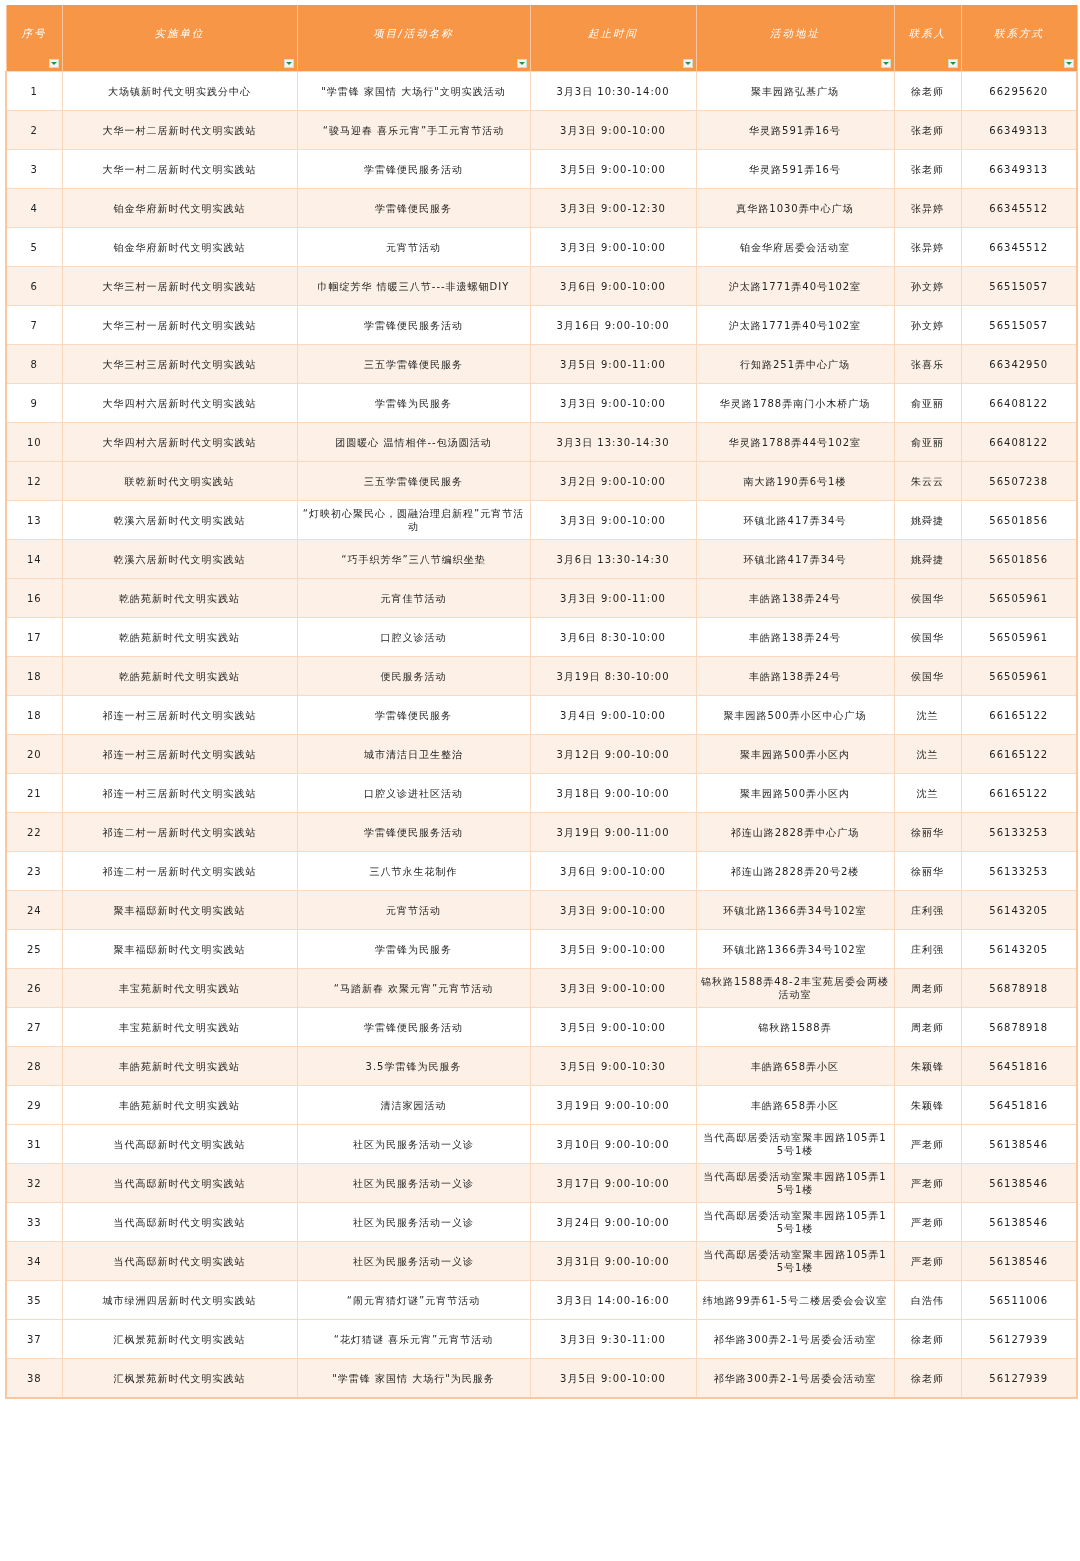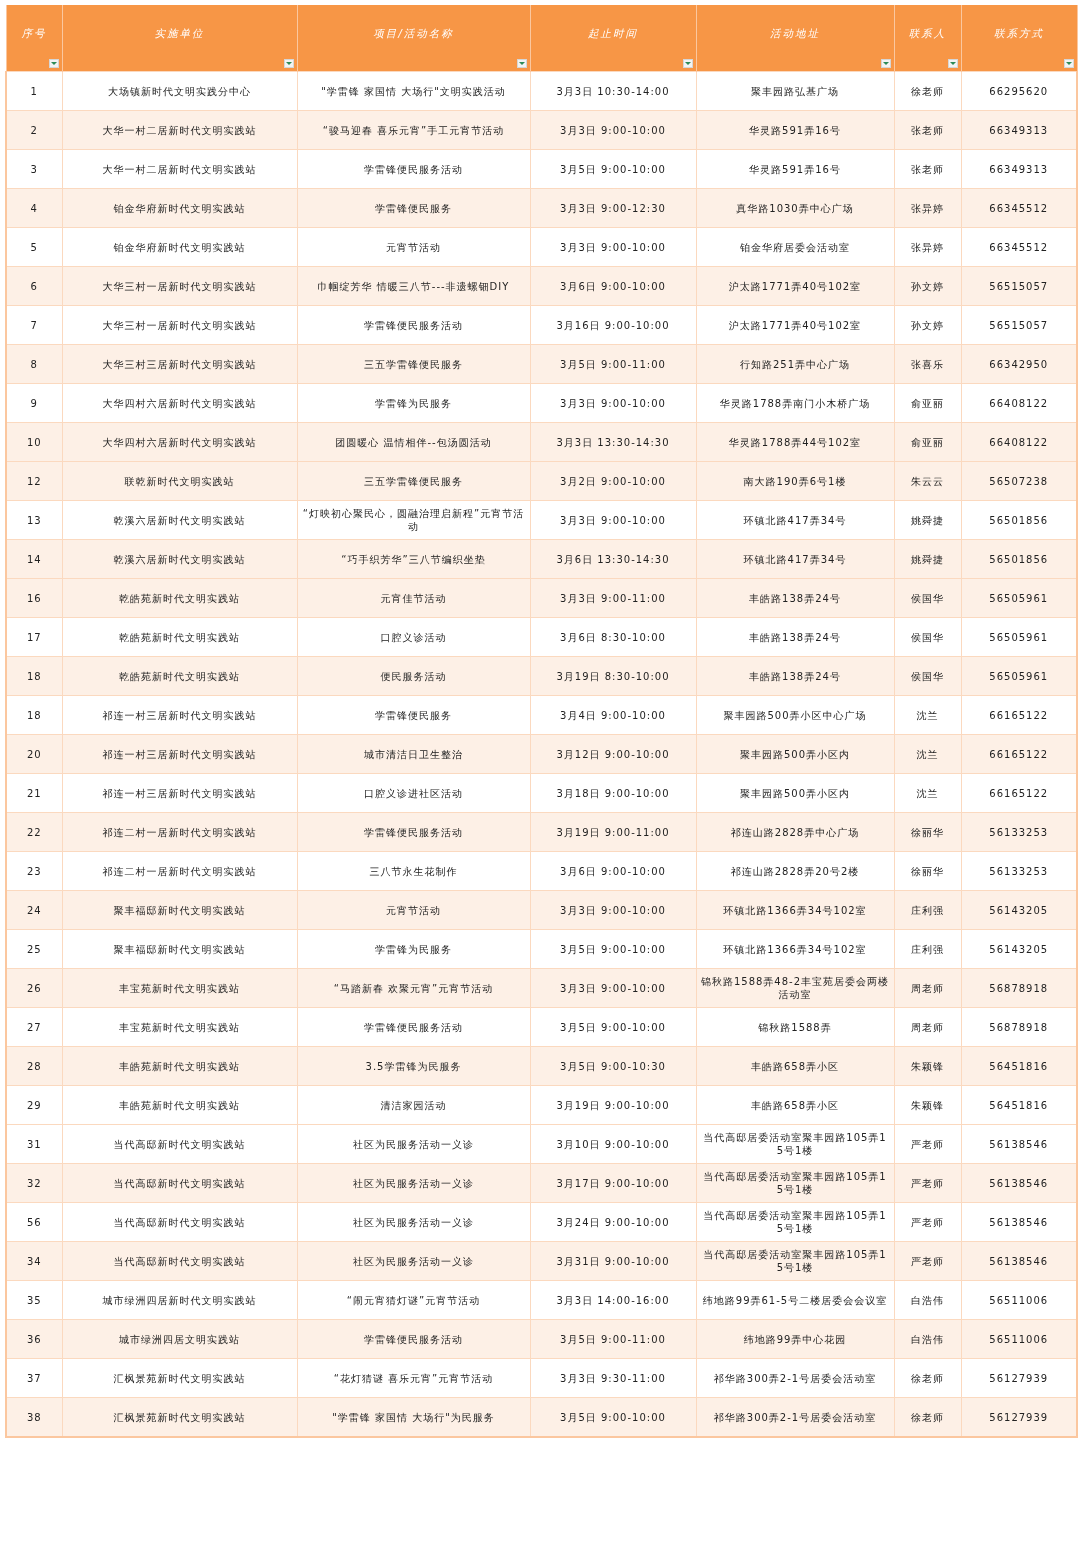--- a/index.html
+++ b/index.html
@@ -359,21 +359,21 @@
         <tr class="even">
           <td>32</td>
           <td>当代高邸新时代文明实践站</td>
           <td>社区为民服务活动一义诊</td>
           <td>3月17日 9:00-10:00</td>
           <td>当代高邸居委活动室聚丰园路105弄15号1楼</td>
           <td>严老师</td>
           <td>56138546</td>
         </tr>
         <tr class="odd">
-          <td>56</td>
+          <td>33</td>
           <td>当代高邸新时代文明实践站</td>
           <td>社区为民服务活动一义诊</td>
           <td>3月24日 9:00-10:00</td>
           <td>当代高邸居委活动室聚丰园路105弄15号1楼</td>
           <td>严老师</td>
           <td>56138546</td>
         </tr>
         <tr class="even">
           <td>34</td>
           <td>当代高邸新时代文明实践站</td>
@@ -385,29 +385,20 @@
         </tr>
         <tr class="odd">
           <td>35</td>
           <td>城市绿洲四居新时代文明实践站</td>
           <td>“闹元宵猜灯谜”元宵节活动</td>
           <td>3月3日 14:00-16:00</td>
           <td>纬地路99弄61-5号二楼居委会会议室</td>
           <td>白浩伟</td>
           <td>56511006</td>
         </tr>
-        <tr class="even">
-          <td>36</td>
-          <td>城市绿洲四居文明实践站</td>
-          <td>学雷锋便民服务活动</td>
-          <td>3月5日 9:00-11:00</td>
-          <td>纬地路99弄中心花园</td>
-          <td>白浩伟</td>
-          <td>56511006</td>
-        </tr>
         <tr class="odd">
           <td>37</td>
           <td>汇枫景苑新时代文明实践站</td>
           <td>“花灯猜谜 喜乐元宵”元宵节活动</td>
           <td>3月3日 9:30-11:00</td>
           <td>祁华路300弄2-1号居委会活动室</td>
           <td>徐老师</td>
           <td>56127939</td>
         </tr>
         <tr class="even">

